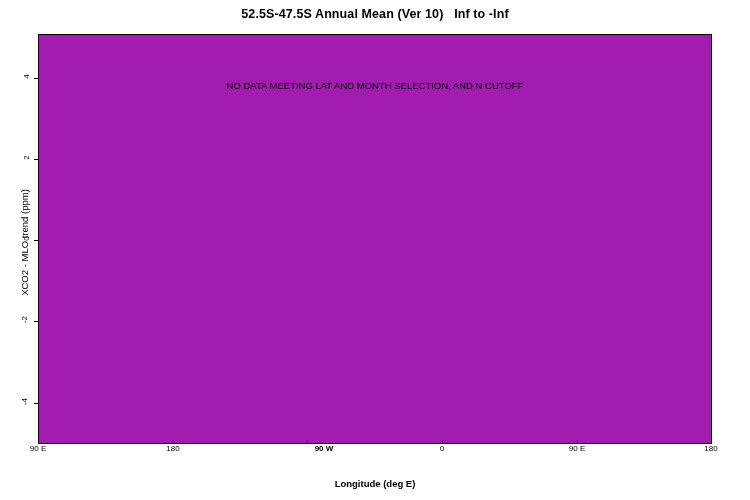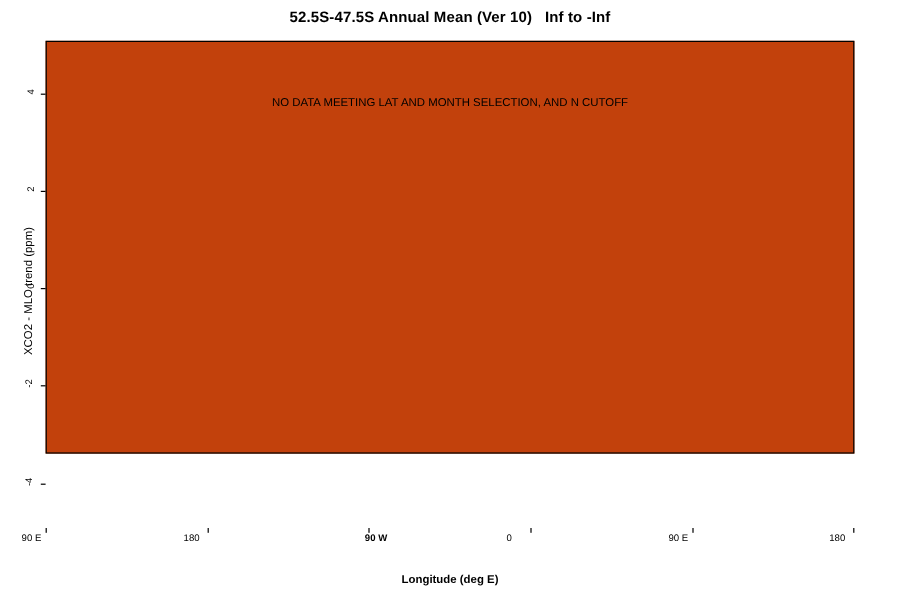--- a/index.html
+++ b/index.html
@@ -29,24 +29,24 @@
     font-weight: bold;
     letter-spacing: 0.1px;
     white-space: pre;
   }
   
   #plot-frame {
     position: absolute;
     left: 38px;
     top: 34px;
     width: 674px;
-    height: 344px;
+    height: 410px;
     border: 1px solid #000000;
     box-sizing: border-box;
-    background: #c2410c;
+    background: #a21caf;
   }
   #no-data-note {
     position: absolute;
     left: 0;
     top: 45px;
     width: 100%;
     text-align: center;
     font-size: 9.5px;
     white-space: nowrap;
   }
@@ -58,21 +58,21 @@
     
   }
   .ytick span {
     display: inline-block;
     transform: rotate(-90deg);
   }
   .xtick {
     position: absolute;
     top: 444px;
     font-size: 8px;
-    text-align: left;
+    text-align: center;
     white-space: nowrap;
   }
   #ylabel {
     position: absolute;
     left: -86px;
     top: 237px;
     width: 220px;
     text-align: center;
     font-size: 9.5px;
     transform: rotate(-90deg);

